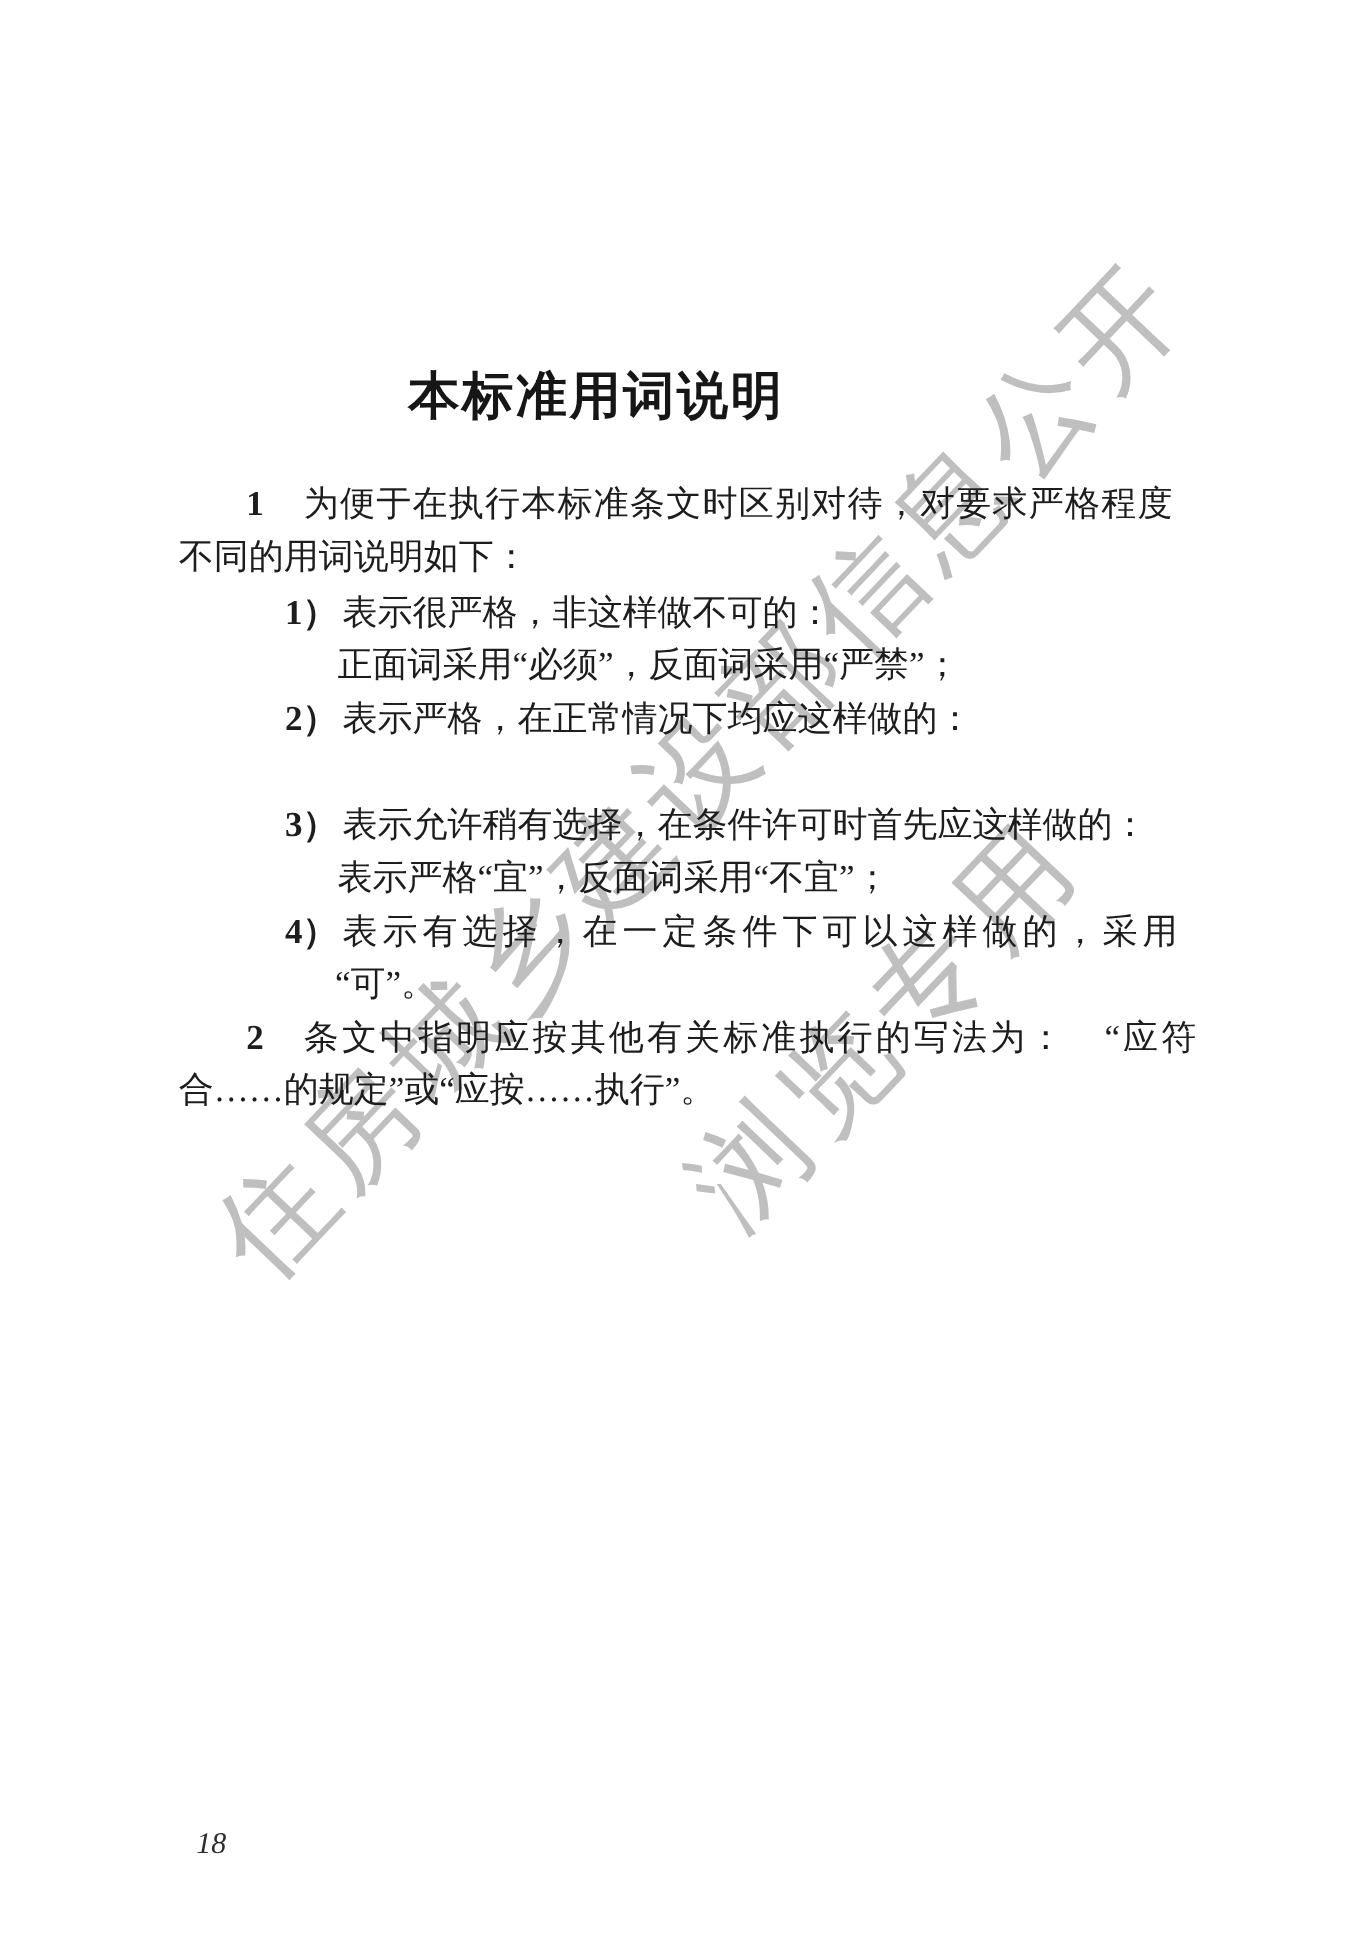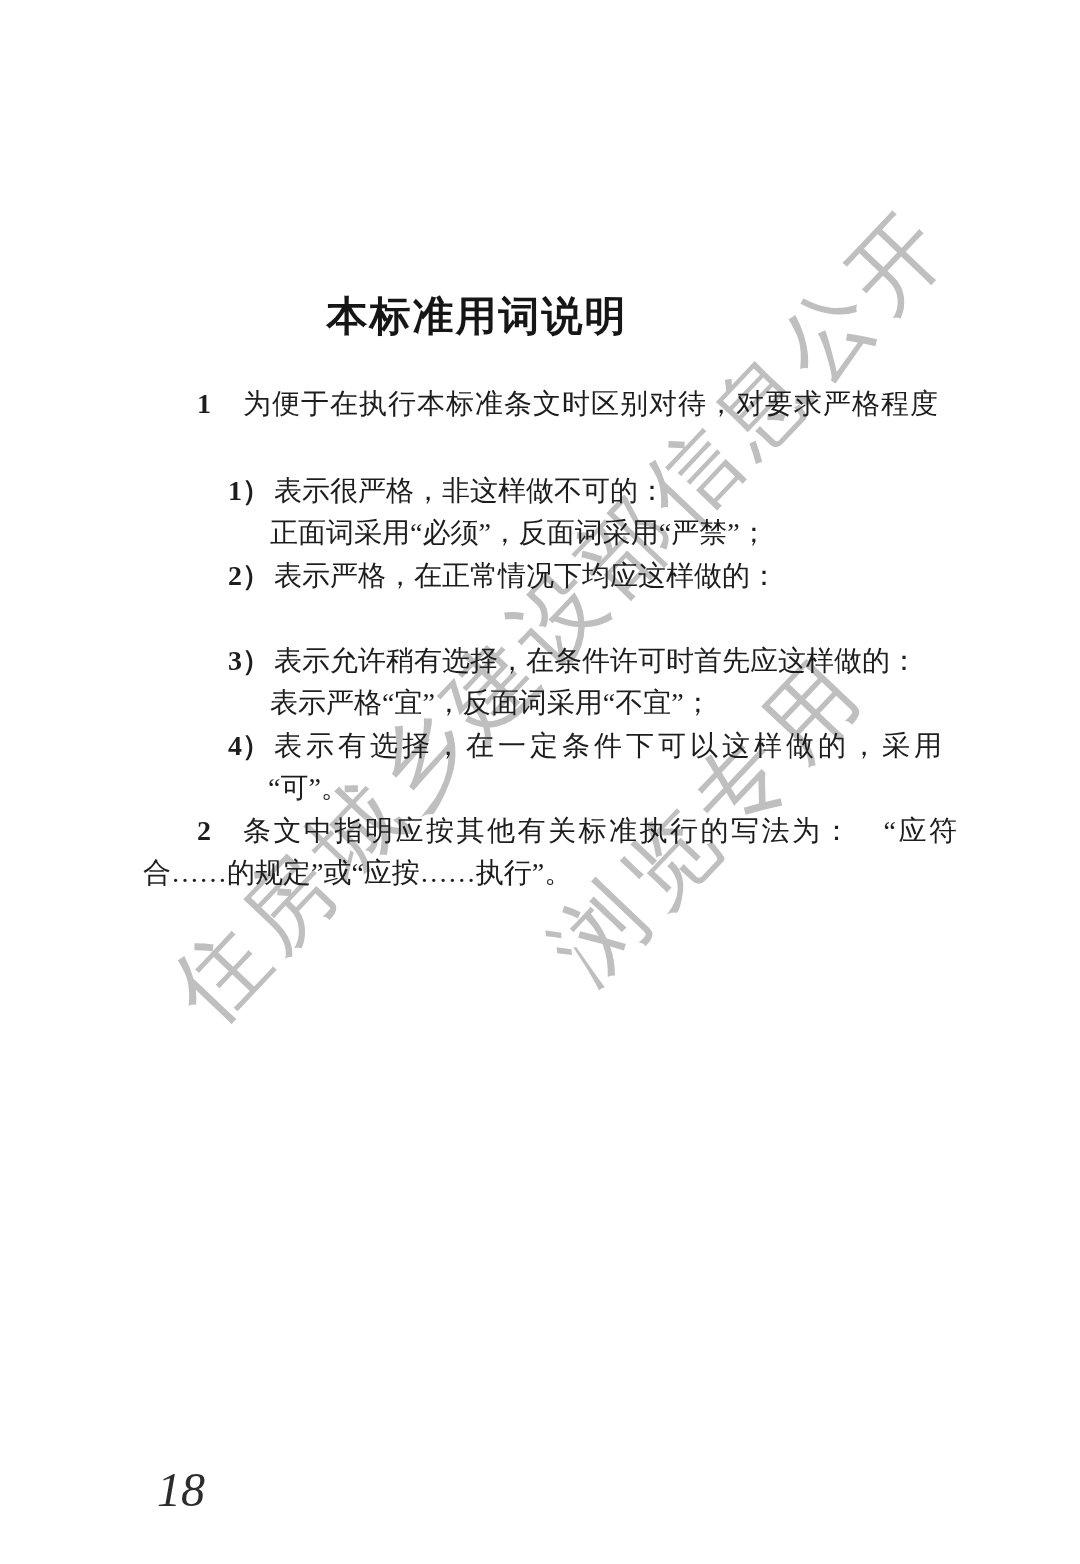--- a/index.html
+++ b/index.html
@@ -77,38 +77,41 @@
   .l9 .txt { letter-spacing: 4px; margin-top: 42px; }
   .l10 { top: 769px; left: 268px; }
   .l11 { top: 812px; left: 197px; }
   .l11 .txt { letter-spacing: 2.5px; text-align: right; }
   .l12 { top: 854px; left: 143px; }
 
   .page-number {
     position: absolute;
     left: 157px;
     top: 1462px;
-    font-size: 48px;
+    font-size: 24px;
     font-style: italic;
     color: #2c2c2c;
     z-index: 2;
   }
 </style>
 </head>
 <body>
 
 <div class="page">
 
   <div class="wm wm-1" style="color: rgb(191, 191, 191);">住房城乡建设部信息公开</div>
   <div class="wm wm-2" style="color: rgb(191, 191, 191);">浏览专用</div>
 
   <h1 class="doc-title">本标准用词说明</h1>
 
   <div class="line l1">
     <span class="num pnum">1</span><span class="txt">为便于在执行本标准条文时区别对待，对要求严格程度</span>
+  </div>
+  <div class="line l2">
+    <span class="txt">不同的用词说明如下：</span>
   </div>
   <div class="line l3">
     <span class="num inum">1）</span><span class="txt">表示很严格，非这样做不可的：</span>
   </div>
   <div class="line l4">
     <span class="txt">正面词采用“必须”，反面词采用“严禁”；</span>
   </div>
   <div class="line l5">
     <span class="num inum">2）</span><span class="txt">表示严格，在正常情况下均应这样做的：</span>
   </div>

